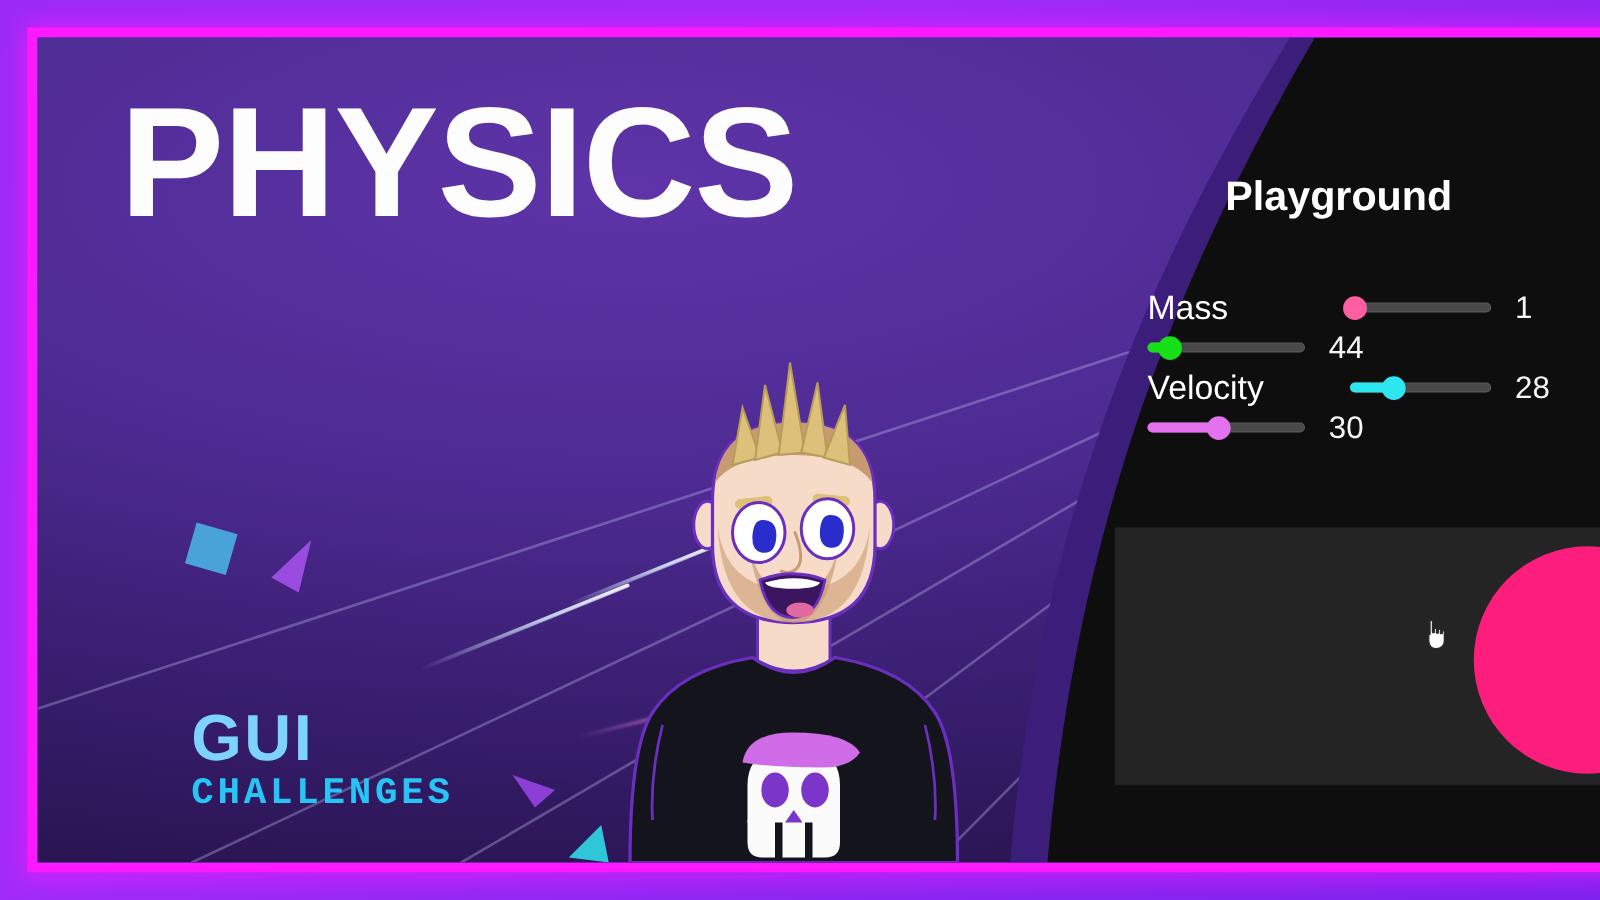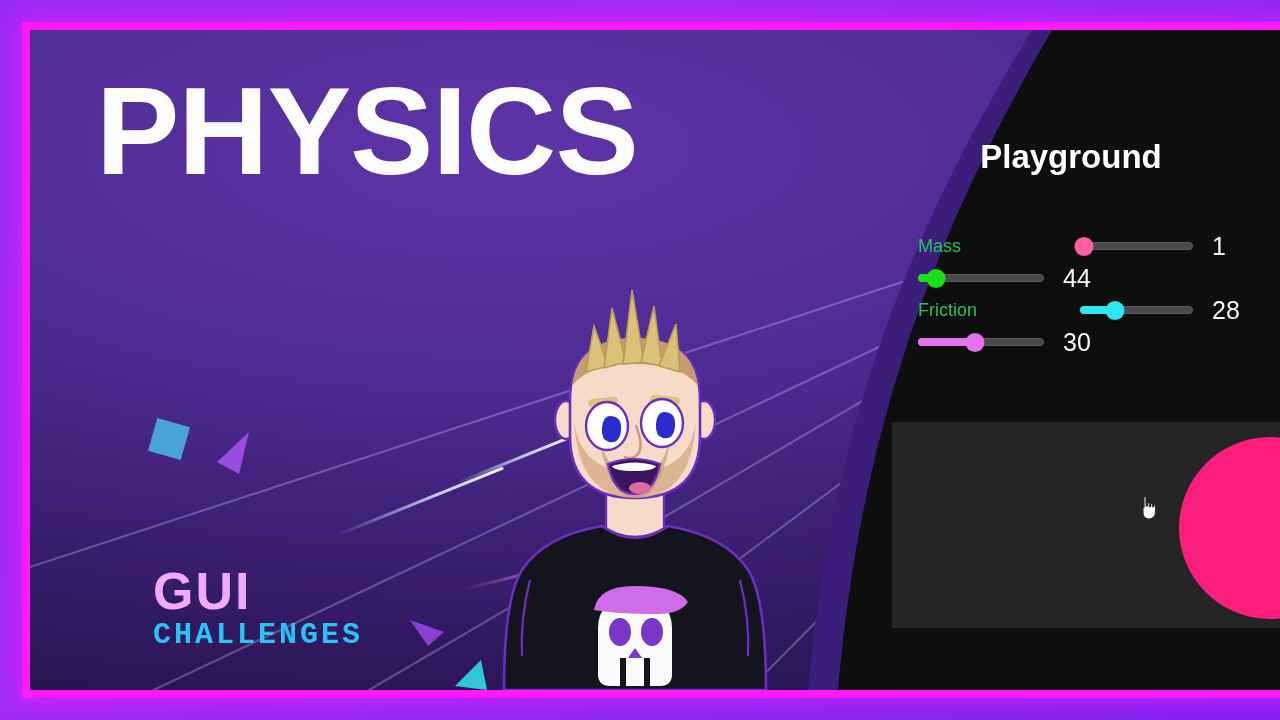--- a/index.html
+++ b/index.html
@@ -50,21 +50,21 @@
   
   .title{
     position:absolute;left:66px;top:38px;
     font-size:125px;line-height:1;font-weight:700;
     letter-spacing:-1px;color:#fdfdfd;
     font-family:"Liberation Sans", sans-serif;
   }
   
   .logo{position:absolute;left:123px;top:537px;}
   .logo-gui{
-    font-size:52px;font-weight:700;color:#f0abfc;line-height:.95;
+    font-size:52px;font-weight:700;color:#7dd3fc;line-height:.95;
     letter-spacing:2px;font-family:"Liberation Sans", sans-serif;
   }
   .logo-chal{
     font-size:30px;font-weight:700;color:#27c4f5;letter-spacing:3px;
     margin-top:2px;font-family:"Liberation Mono", monospace;
   }
   
   .demo-wrap{
     position:absolute;right:0;top:0;bottom:0;width:570px;
   }
@@ -81,21 +81,21 @@
     position:absolute;left:0;right:32px;top:108px;text-align:center;
     color:#fff;font-size:33px;font-weight:700;
   }
   .controls{
     position:absolute;left:26px;top:200px;right:16px;
   }
   .ctrl-row{
     display:flex;align-items:center;height:32px;
   }
   .ctrl-label{
-    width:180px;color:#22c55e;font-size:18px;white-space:nowrap;
+    width:180px;color:#ffffff;font-size:27px;white-space:nowrap;
   }
   .slider{
     position:relative;width:126px;height:22px;display:flex;align-items:center;
   }
   .track{
     position:absolute;left:0;right:0;height:8px;border-radius:6px;
     background:#4a4a4a;border:1px solid #5a5a5a;box-sizing:border-box;
   }
   .fill{
     position:absolute;left:0;height:8px;border-radius:6px;
@@ -276,21 +276,21 @@
           <div class="ctrl-row">
             <div class="slider">
               <div class="track"></div>
               <div class="fill" id="f1" style="width: 14%; background: rgb(24, 224, 24);"></div>
               <div class="thumb" id="t1" style="left: 14%; background: rgb(24, 224, 24);"></div>
             </div>
             <div class="ctrl-value">44</div>
           </div>
 
           <div class="ctrl-row">
-            <div class="ctrl-label">Friction</div>
+            <div class="ctrl-label">Velocity</div>
             <div class="slider">
               <div class="track"></div>
               <div class="fill" id="f2" style="width: 31%; background: rgb(46, 230, 240);"></div>
               <div class="thumb" id="t2" style="left: 31%; background: rgb(46, 230, 240);"></div>
             </div>
             <div class="ctrl-value">28</div>
           </div>
 
           <div class="ctrl-row">
             <div class="slider">

